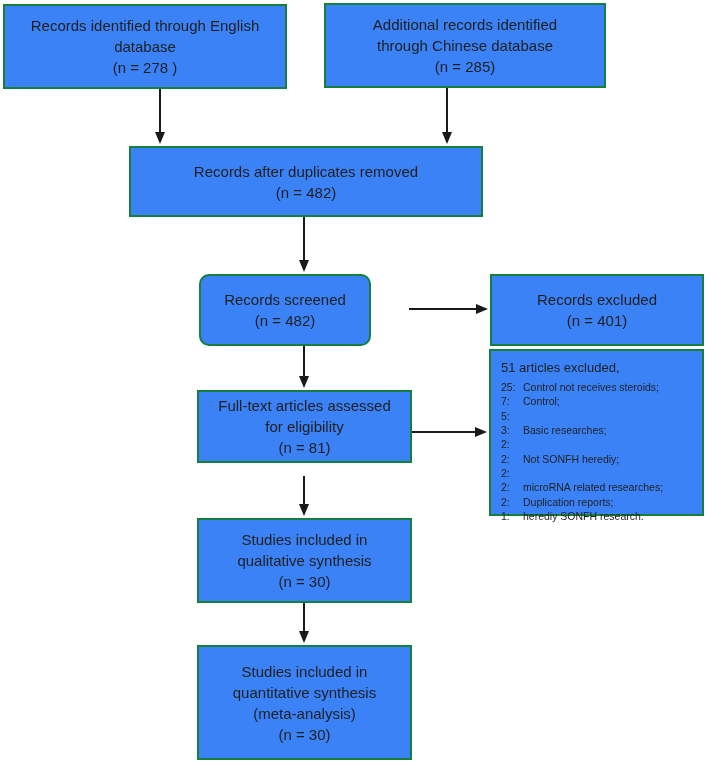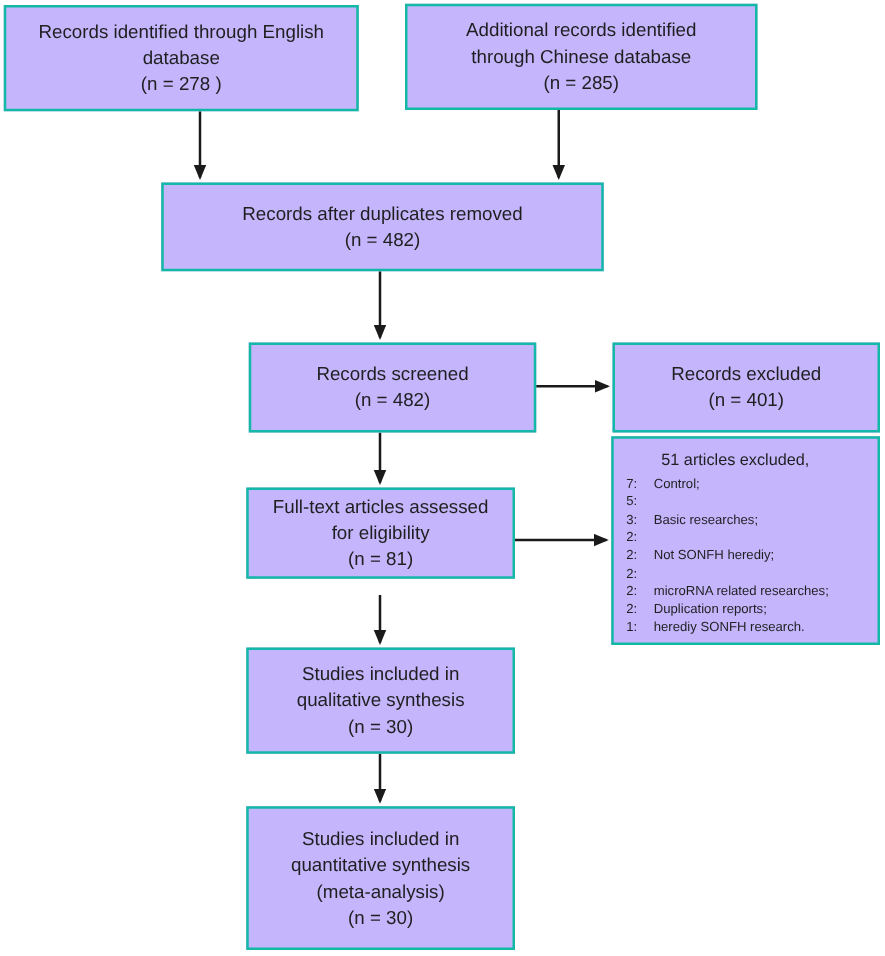--- a/index.html
+++ b/index.html
@@ -11,53 +11,52 @@
   #canvas {
     position: relative;
     width: 708px;
     height: 765px;
     background: #ffffff;
     overflow: hidden;
   }
   .box {
     position: absolute;
     box-sizing: border-box;
-    border: 2px solid #14b8a6;
-    background: #c4b5fd;
+    border: 2px solid #15803d;
+    background: #3b82f6;
     display: flex;
     align-items: center;
     justify-content: center;
     text-align: center;
     color: #1f1f1f;
     font-size: 15px;
     line-height: 1.4;
   }
   .box-text {
     white-space: pre-line;
     width: 100%;
     padding: 0 4px;
   }
   #box-english      { left: 3px;   top: 4px;   width: 284px; height: 85px; }
   #box-chinese      { left: 324px; top: 3px;   width: 282px; height: 85px; }
   #box-dedup        { left: 129px; top: 146px; width: 354px; height: 71px; }
-  #box-screened     { left: 199px; top: 274px; width: 230px; height: 72px; }
+  #box-screened     { left: 199px; top: 274px; width: 172px; height: 72px; border-radius: 10px; }
   #box-excluded     { left: 490px; top: 274px; width: 214px; height: 72px; }
   #box-fulltext     { left: 197px; top: 390px; width: 215px; height: 73px; }
   #box-reasons      { left: 489px; top: 349px; width: 215px; height: 167px;
                       align-items: flex-start; justify-content: flex-start;
                       text-align: left; padding: 8px 6px 6px 10px; }
   #box-qualitative  { left: 197px; top: 518px; width: 215px; height: 85px; }
   #box-quantitative { left: 197px; top: 645px; width: 215px; height: 115px; }
 
   .reasons-inner { width: 100%; }
   .reasons-header {
     font-size: 13px;
     color: #1f1f1f;
     margin-bottom: 3px;
-    margin-left: 28px;
   }
   .reason-row {
     display: flex;
     font-size: 10.5px;
     line-height: 14.3px;
     color: #1f1f1f;
   }
   .reason-count {
     flex: 0 0 22px;
   }
@@ -125,20 +124,24 @@
   <div class="box" id="box-fulltext">
     <div class="box-text">Full-text articles assessed
 for eligibility
 (n = 81)</div>
   </div>
 
   <div class="box" id="box-reasons">
     <div class="reasons-inner">
       <div class="reasons-header">51 articles excluded,</div>
       <div class="reason-row">
+        <span class="reason-count">25:</span>
+        <span class="reason-label">Control not receives steroids;</span>
+      </div>
+      <div class="reason-row">
         <span class="reason-count">7:</span>
         <span class="reason-label">Control;</span>
       </div>
       <div class="reason-row">
         <span class="reason-count">5:</span>
       </div>
       <div class="reason-row">
         <span class="reason-count">3:</span>
         <span class="reason-label">Basic researches;</span>
       </div>

